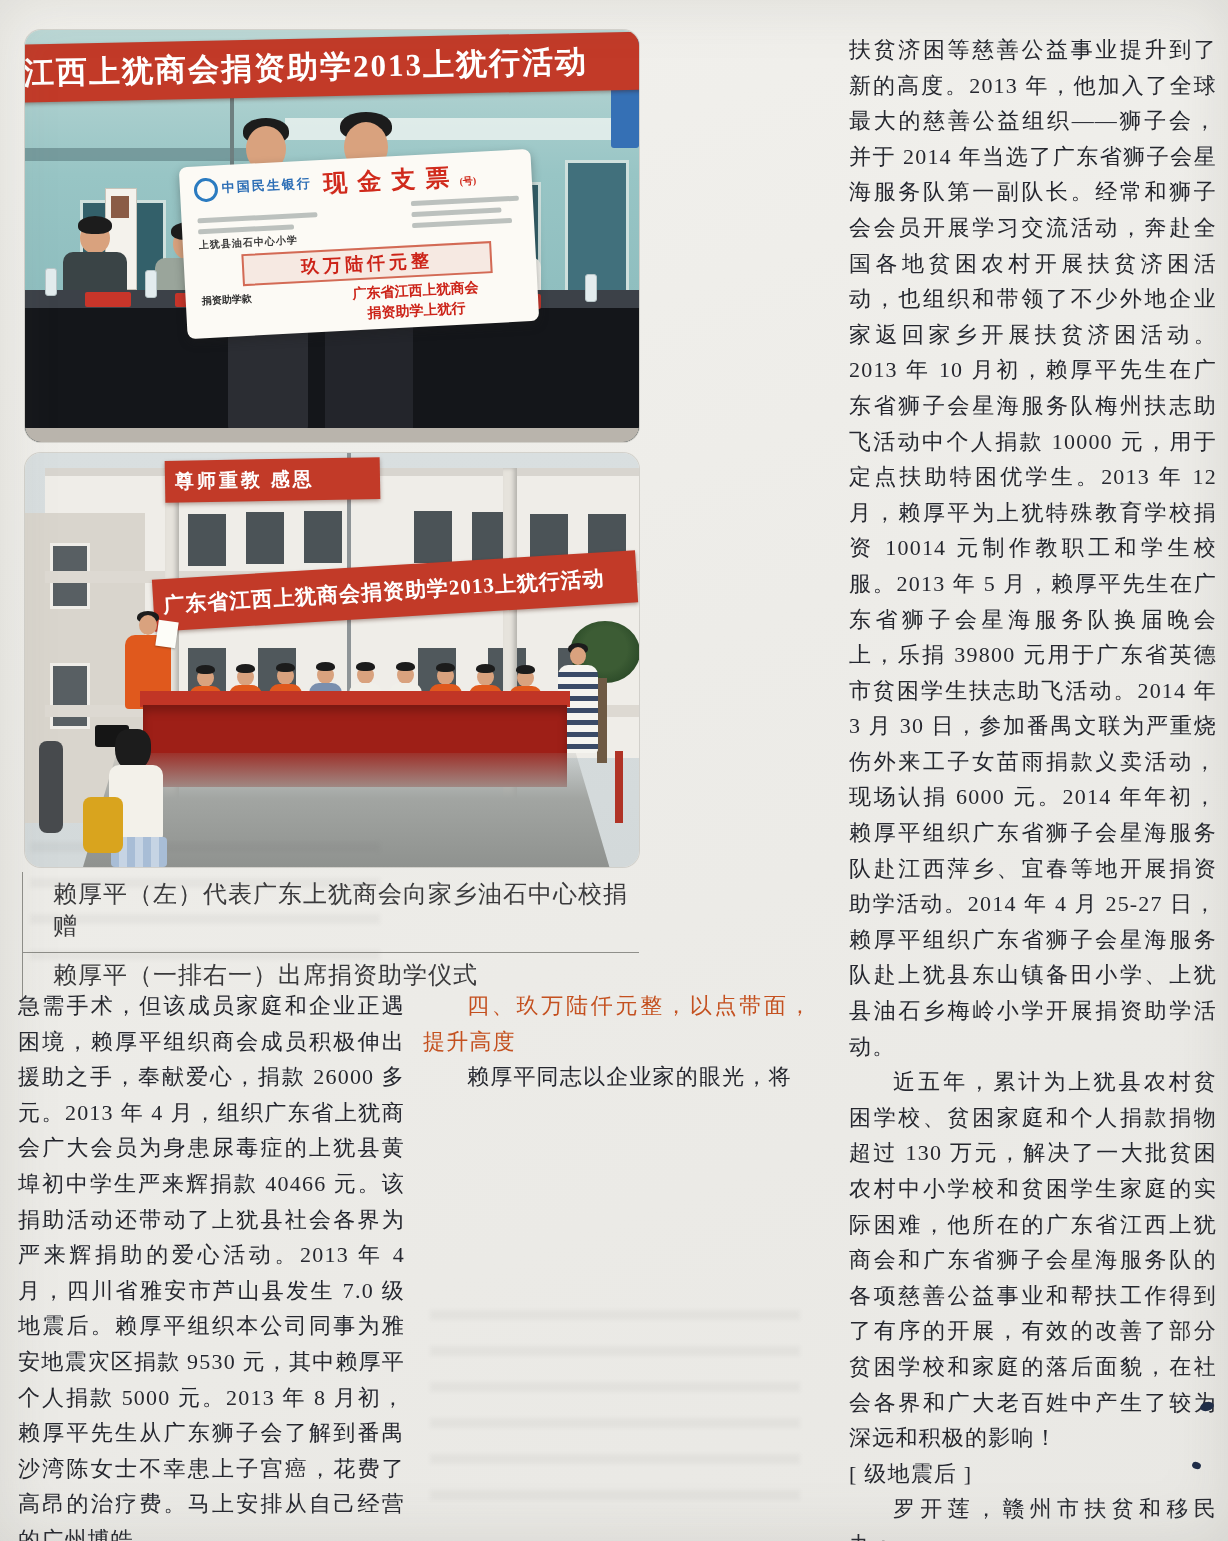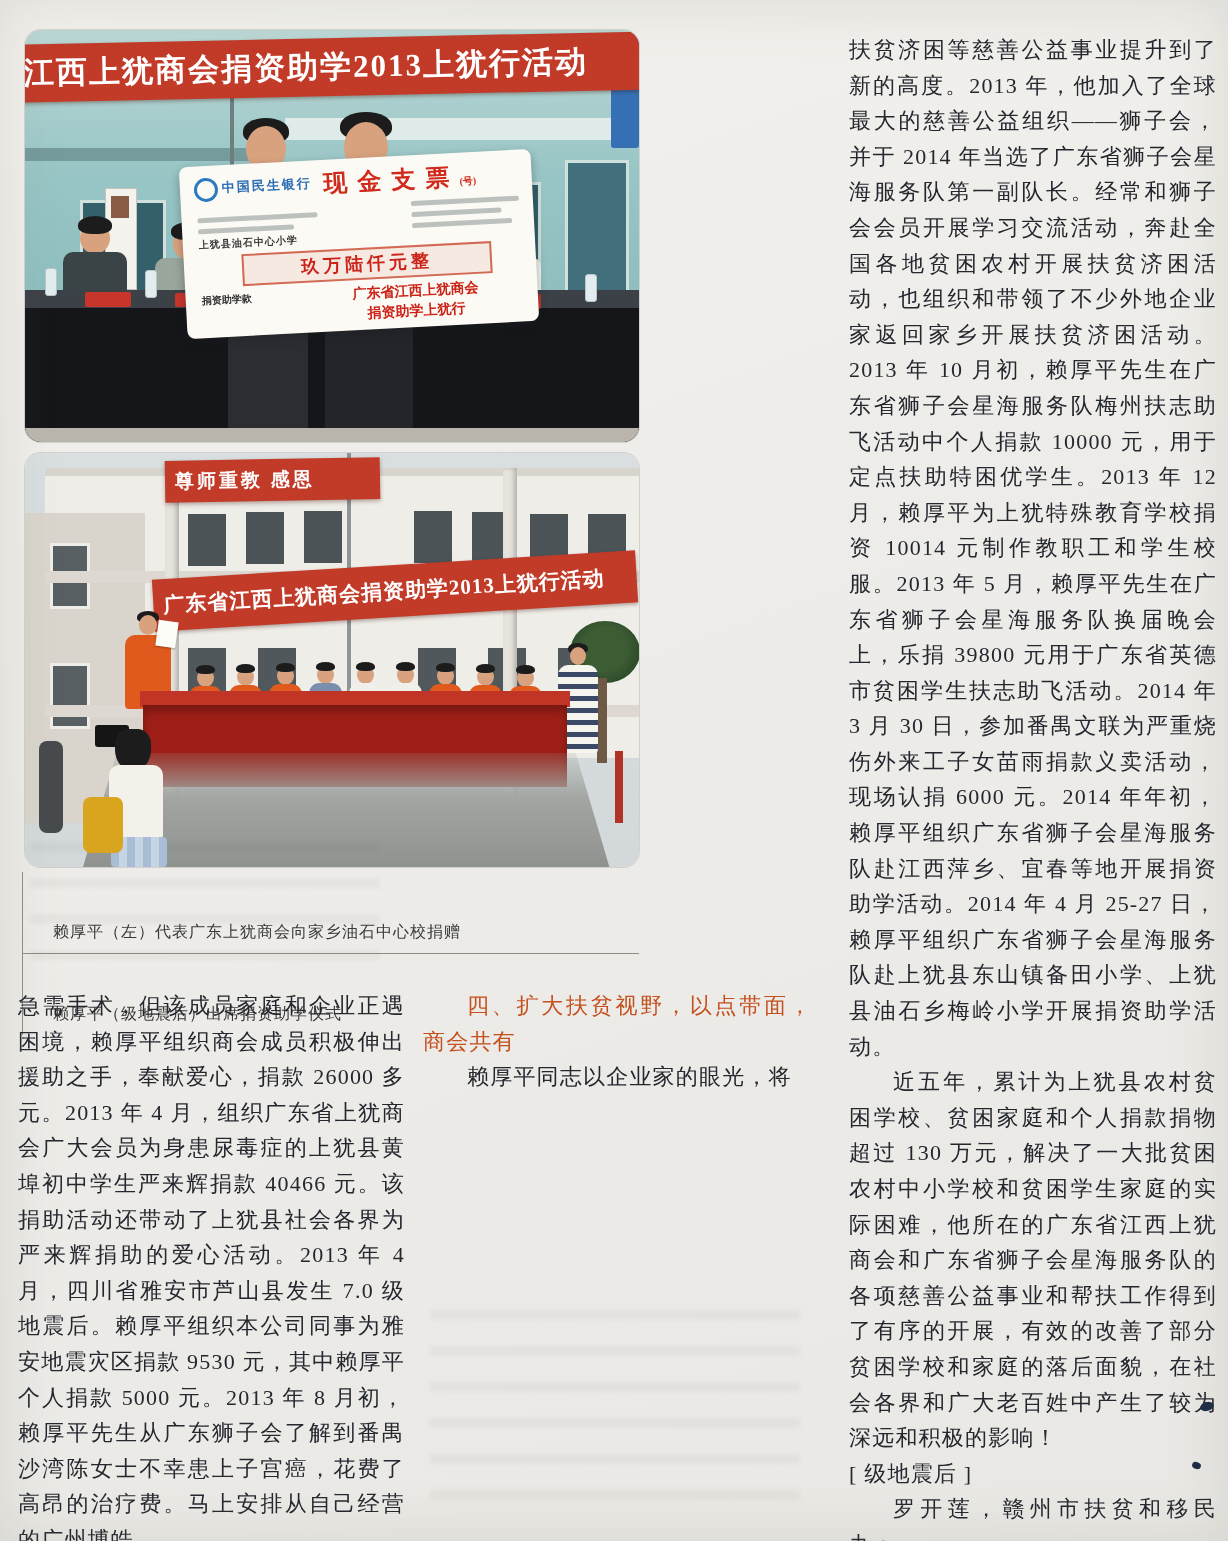--- a/index.html
+++ b/index.html
@@ -16,22 +16,22 @@
   .col{position:absolute;text-align:justify;text-justify:inter-ideograph;
     font-size:22px;line-height:35.6px;letter-spacing:1.2px;color:#25272f;}
   .col p{margin:0;}
   .indent{text-indent:2em;}
   .narrowcol{width:180px;letter-spacing:11px;font-size:23px;line-height:35.4px;}
   .heading-orange{color:#c4501f;}
   .author-header{margin-top:30px;}
   
   .captions{position:absolute;left:22px;top:872px;width:616px;
     border-left:1px solid #8f8f8a;}
-  .caption{font-size:16px;letter-spacing:1px;color:#3a3a3c;
-    padding:6px 0 10px 30px;margin-top:44px;}
+  .caption{font-size:24px;letter-spacing:1px;color:#3a3a3c;
+    padding:6px 0 10px 30px;}
   .caption-divider{border:none;border-top:1px solid #8f8f8a;margin:0;}
   
   .photo{position:absolute;left:25px;width:614px;border-radius:16px;
     overflow:hidden;box-shadow:0 0 0 1px rgba(160,158,150,.35);}
   .photo1{top:30px;height:412px;background:linear-gradient(180deg,#bcd8d6 0%,#98c5c5 35%,#84b6b8 100%);}
   .photo2{top:453px;height:414px;background:linear-gradient(180deg,#d9dfe0 0%,#d3d9da 100%);}
   .abs{position:absolute;}
   .banner{position:absolute;background:#c23a28;color:#fff;font-weight:bold;
     display:flex;align-items:center;white-space:nowrap;overflow:hidden;
     box-shadow:0 2px 4px rgba(60,20,10,.35);}
@@ -219,38 +219,38 @@
     <div class="abs" style="left:86px;top:384px;width:56px;height:30px;background:repeating-linear-gradient(90deg,#a8bdd6 0 8px,#c6d4e4 8px 16px);border-radius:4px;z-index:4;"></div>
 
     <div class="abs" style="left:14px;top:288px;width:24px;height:92px;background:#474a4d;border-radius:8px;z-index:3;"></div>
 
     <div class="abs" style="left:590px;top:298px;width:8px;height:72px;background:#b03326;"></div>
   </div>
 
   <div class="captions">
     <div class="caption">赖厚平（左）代表广东上犹商会向家乡油石中心校捐赠</div>
     <hr class="caption-divider">
-    <div class="caption">赖厚平（级地震后）出席捐资助学仪式</div>
+    <div class="caption">赖厚平（一排右一）出席捐资助学仪式</div>
   </div>
 
 
   <div class="col" style="left:849px;top:32px;width:368px;">
     <p>扶贫济困等慈善公益事业提升到了新的高度。2013 年，他加入了全球最大的慈善公益组织——狮子会，并于 2014 年当选了广东省狮子会星海服务队第一副队长。经常和狮子会会员开展学习交流活动，奔赴全国各地贫困农村开展扶贫济困活动，也组织和带领了不少外地企业家返回家乡开展扶贫济困活动。2013 年 10 月初，赖厚平先生在广东省狮子会星海服务队梅州扶志助飞活动中个人捐款 10000 元，用于定点扶助特困优学生。2013 年 12 月，赖厚平为上犹特殊教育学校捐资 10014 元制作教职工和学生校服。2013 年 5 月，赖厚平先生在广东省狮子会星海服务队换届晚会上，乐捐 39800 元用于广东省英德市贫困学生扶志助飞活动。2014 年 3 月 30 日，参加番禺文联为严重烧伤外来工子女苗雨捐款义卖活动，现场认捐 6000 元。2014 年年初，赖厚平组织广东省狮子会星海服务队赴江西萍乡、宜春等地开展捐资助学活动。2014 年 4 月 25-27 日，赖厚平组织广东省狮子会星海服务队赴上犹县东山镇备田小学、上犹县油石乡梅岭小学开展捐资助学活动。</p>
     <p class="indent">近五年，累计为上犹县农村贫困学校、贫困家庭和个人捐款捐物超过 130 万元，解决了一大批贫困农村中小学校和贫困学生家庭的实际困难，他所在的广东省江西上犹商会和广东省狮子会星海服务队的各项慈善公益事业和帮扶工作得到了有序的开展，有效的改善了部分贫困学校和家庭的落后面貌，在社会各界和广大老百姓中产生了较为深远和积极的影响！</p>
     <p class="author-header">[ 级地震后 ]</p>
     <p class="indent">罗开莲，赣州市扶贫和移民办；</p>
 
   </div>
 
   <div class="col" style="left:18px;top:988px;width:387px;">
     <p>急需手术，但该成员家庭和企业正遇困境，赖厚平组织商会成员积极伸出援助之手，奉献爱心，捐款 26000 多元。2013 年 4 月，组织广东省上犹商会广大会员为身患尿毒症的上犹县黄埠初中学生严来辉捐款 40466 元。该捐助活动还带动了上犹县社会各界为严来辉捐助的爱心活动。2013 年 4 月，四川省雅安市芦山县发生 7.0 级地震后。赖厚平组织本公司同事为雅安地震灾区捐款 9530 元，其中赖厚平个人捐款 5000 元。2013 年 8 月初，赖厚平先生从广东狮子会了解到番禺沙湾陈女士不幸患上子宫癌，花费了高昂的治疗费。马上安排从自己经营的广州博皓</p>
   </div>
 
   <div class="col" style="left:423px;top:988px;width:389px;">
-    <p class="indent heading-orange">四、扩大扶贫视野，以点带面，商会共有</p>
+    <p class="indent heading-orange">四、玖万陆仟元整，以点带面，提升高度</p>
     <p class="indent">赖厚平同志以企业家的眼光，将</p>
   </div>
 
   <div class="smudge" style="left:430px;top:1300px;width:370px;height:200px;"></div>
   <div class="smudge" style="left:30px;top:840px;width:350px;height:120px;"></div>
   <div class="inkdot" style="left:1200px;top:1402px;width:14px;height:9px;transform:rotate(-15deg);"></div>
   <div class="inkdot" style="left:1192px;top:1462px;width:9px;height:7px;transform:rotate(20deg);"></div>
 
 </div>
 

